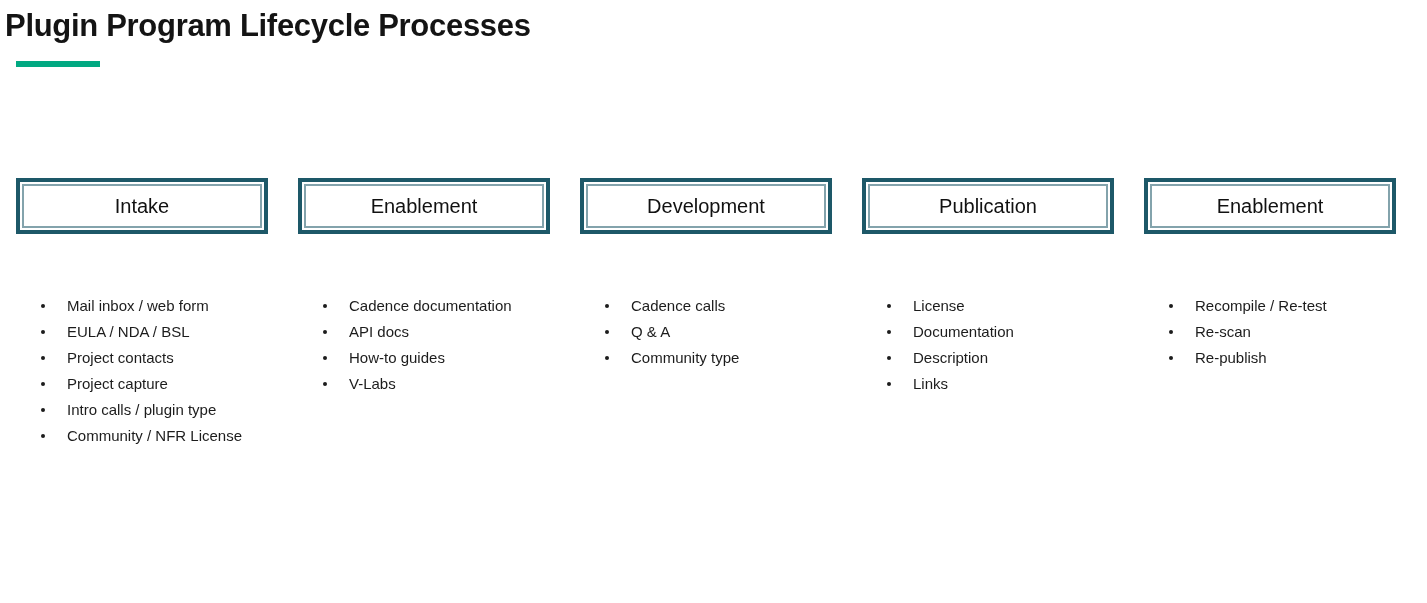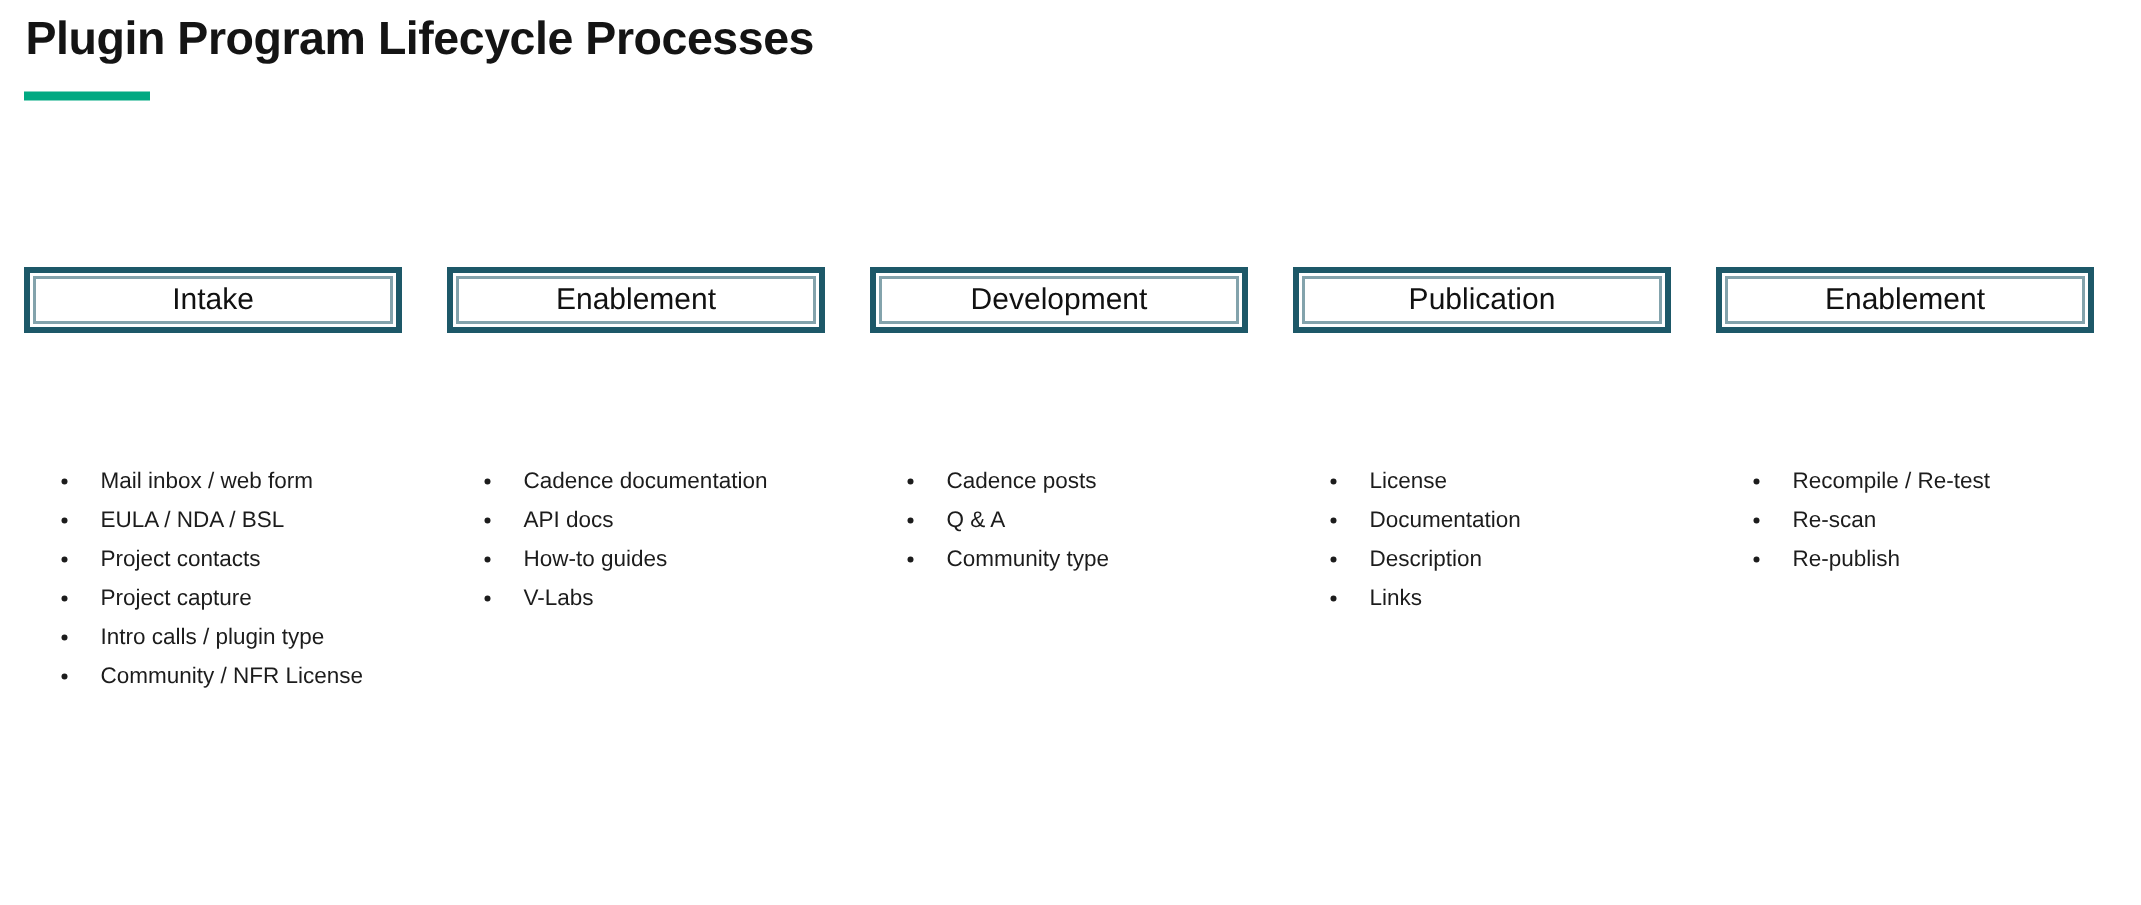--- a/index.html
+++ b/index.html
@@ -7,21 +7,21 @@
     width: 1427px; height: 603px;
     background: #ffffff;
     font-family: "Liberation Sans", sans-serif;
     position: relative;
     overflow: hidden;
   }
   .slide { position: absolute; inset: 0; }
 
   .page-title {
     position: absolute;
-    left: 17px; top: 8px;
+    left: 5px; top: 8px;
     font-size: 31px;
     font-weight: bold;
     letter-spacing: -0.3px;
     color: #141414;
     white-space: nowrap;
   }
   .title-underline {
     position: absolute;
     left: 16px; top: 61px;
     width: 84px; height: 6px;
@@ -31,21 +31,21 @@
   .stages {
     position: absolute;
     left: 16px; top: 178px;
     display: flex;
     gap: 30px;
   }
   .col { width: 252px; flex: 0 0 252px; }
 
   .stage-box {
     box-sizing: border-box;
-    width: 252px; height: 44px;
+    width: 252px; height: 56px;
     border: 4px solid var(--teal, #1d5868);
     background: #ffffff;
   }
   .stage-box-inner {
     box-sizing: border-box;
     height: 100%;
     margin: 2px;
     height: calc(100% - 4px);
     border: 2px solid var(--teal-soft, rgba(29,88,104,0.55));
     background: #ffffff;
@@ -54,21 +54,21 @@
     justify-content: center;
   }
   .stage-label {
     font-size: 20px;
     color: #111111;
     white-space: nowrap;
   }
 
   ul.items {
     list-style: none;
-    margin: 86px 0 0 24px;
+    margin: 59px 0 0 24px;
     padding: 0;
   }
   ul.items li {
     position: relative;
     padding-left: 27px;
     font-size: 15px;
     line-height: 26px;
     color: #1c1c1c;
     white-space: nowrap;
   }
@@ -118,21 +118,21 @@
         </ul>
   </div>
 
   <div class="col">
     <div class="stage-box">
       <div class="stage-box-inner">
         <span class="stage-label">Development</span>
       </div>
     </div>
     <ul class="items">
-          <li>Cadence posts</li>
+          <li>Cadence calls</li>
           <li>Q &amp; A</li>
           <li>Community type</li>
         </ul>
   </div>
 
   <div class="col">
     <div class="stage-box">
       <div class="stage-box-inner">
         <span class="stage-label">Publication</span>
       </div>

